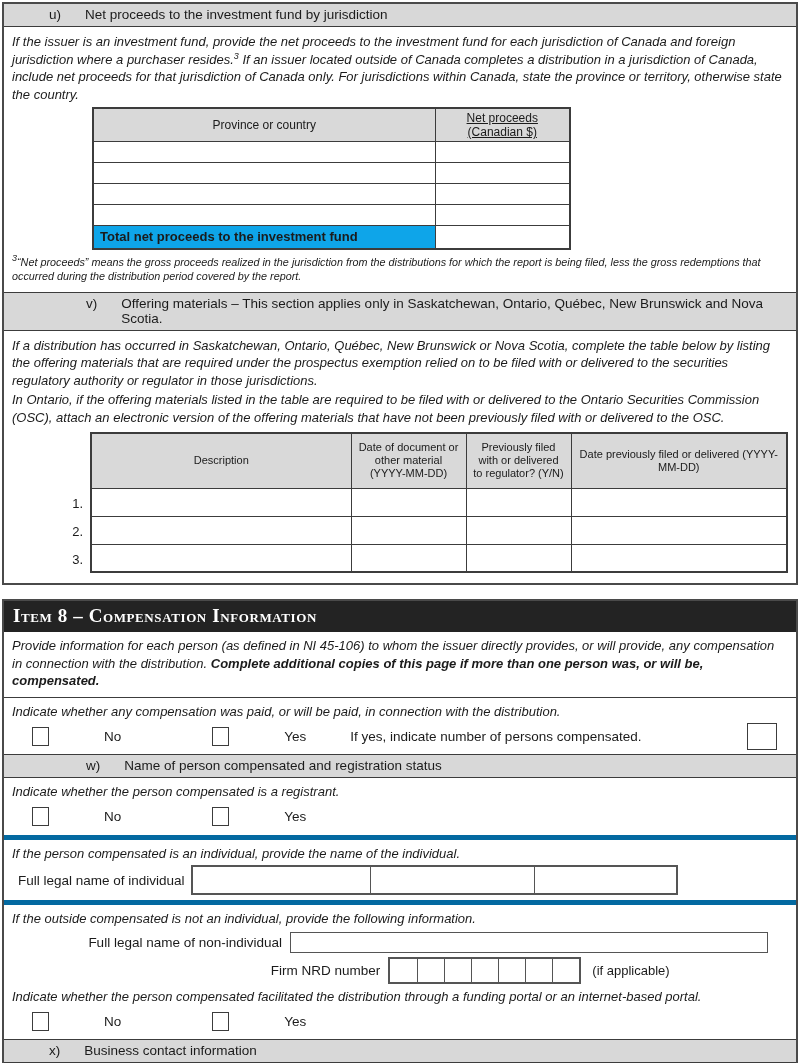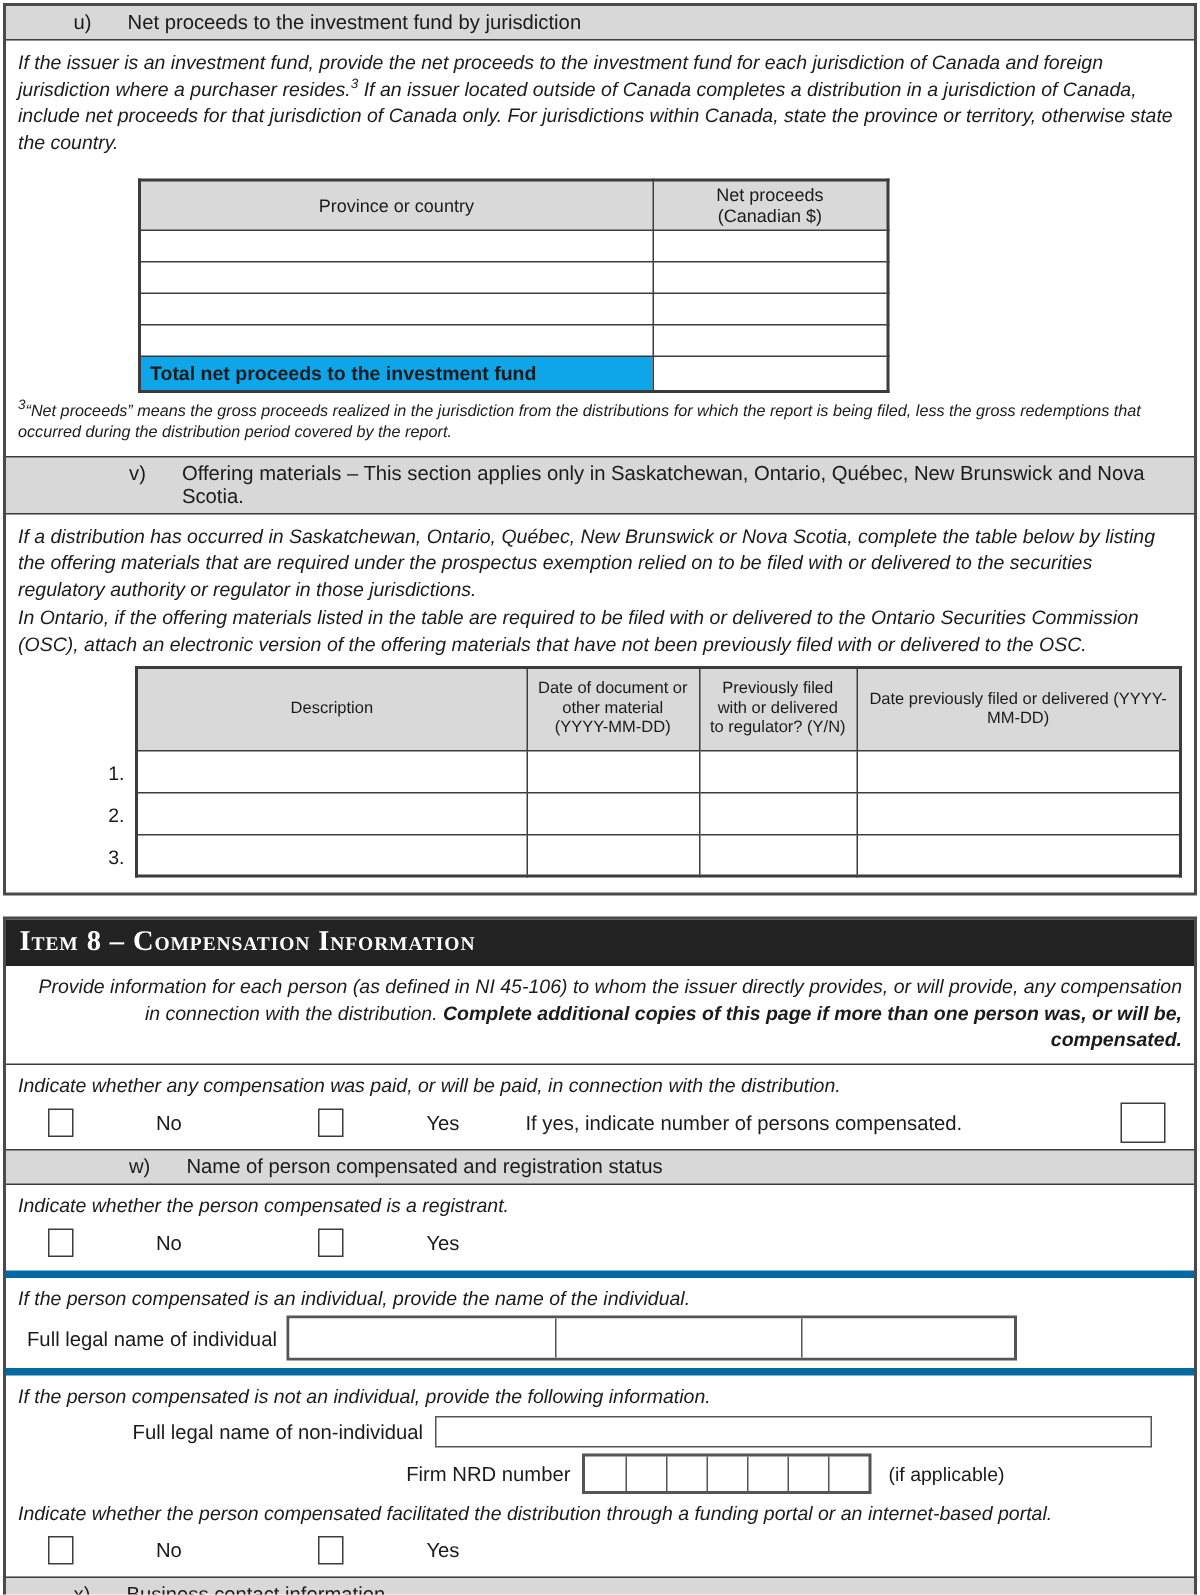--- a/index.html
+++ b/index.html
@@ -39,28 +39,28 @@
   sup { font-size: 9px; vertical-align: super; line-height: 0; }
   .footnote {
     font-style: italic;
     font-size: 10.8px;
     line-height: 14.5px;
     margin: 5px 0 2px 0;
   }
   
   .t1 {
     border-collapse: collapse;
-    margin: 16px 0 2px 80px;
+    margin: 4px 0 2px 80px;
     width: 477px;
     table-layout: fixed;
   }
   .t1 td { border: 1px solid #3c3c3c; font-size: 12px; }
   .t1 { border: 2px solid #3c3c3c; }
   .t1 .c1 { width: 342px; }
-  .t1 .c2 { width: 157px; }
+  .t1 .c2 { width: 135px; text-decoration: underline; }
   .t1 tr.hdr td {
     background: #d9d9d9;
     text-align: center;
     line-height: 14px;
     padding: 2px 2px;
   }
   .t1 tr.empty td { height: 21px; }
   .t1 tr.total td { height: 23px; }
   .t1 tr.total .c1 {
     background: #0ea5e9;
@@ -105,21 +105,21 @@
     background: #232323;
     color: #ffffff;
     font-family: "Liberation Serif", serif;
     font-variant: small-caps;
     font-weight: 600;
     font-size: 19px;
     letter-spacing: 0.6px;
     padding: 4px 0 5px 9px;
   }
   .i8row { padding: 3px 8px 5px 8px; }
-  .i8row.bb { border-bottom: 1.5px solid #3c3c3c; text-align: right; }
+  .i8row.bb { border-bottom: 1.5px solid #3c3c3c; }
   .i8row.sep { border-top: 5px solid #0369a1; }
   .boldital { font-weight: bold; }
   
   .cbrow {
     display: flex; align-items: center;
     margin: 5px 0 2px 20px;
     font-size: 13.5px;
     height: 22px;
     gap: 44px;
   }
@@ -300,21 +300,21 @@
       <span>Full legal name of individual</span>
       <div class="namegrp">
         <div class="namecell nc1"></div>
         <div class="namecell nc2"></div>
         <div class="namecell nc3"></div>
       </div>
     </div>
   </div>
 
   <div class="i8row sep">
-    <p class="ital">If the person compensated is not an individual, provide the following information.</p>
+    <p class="ital">If the outside compensated is not an individual, provide the following information.</p>
     <div class="fieldrow">
       <span class="rlabel w252">Full legal name of non-individual</span>
       <div class="inputbox nonind"></div>
     </div>
     <div class="fieldrow">
       <span class="rlabel w252">Firm NRD number</span>
       <div class="nrdgrp">
         <div class="nrdcell"></div>
         <div class="nrdcell"></div>
         <div class="nrdcell"></div>

